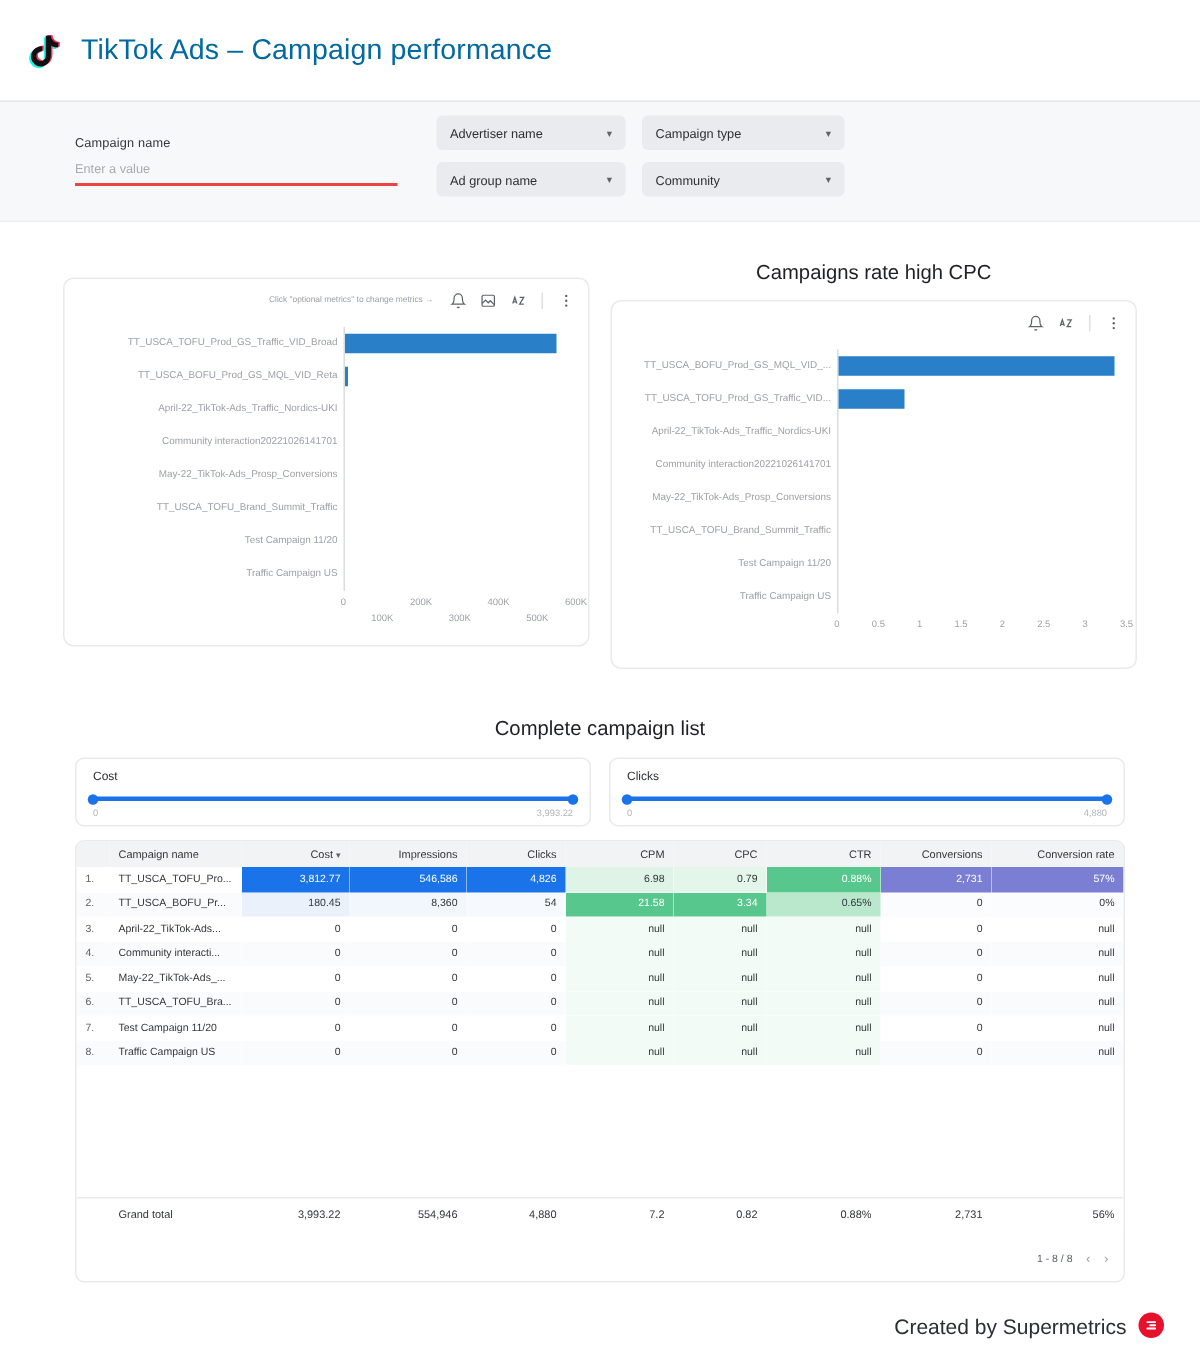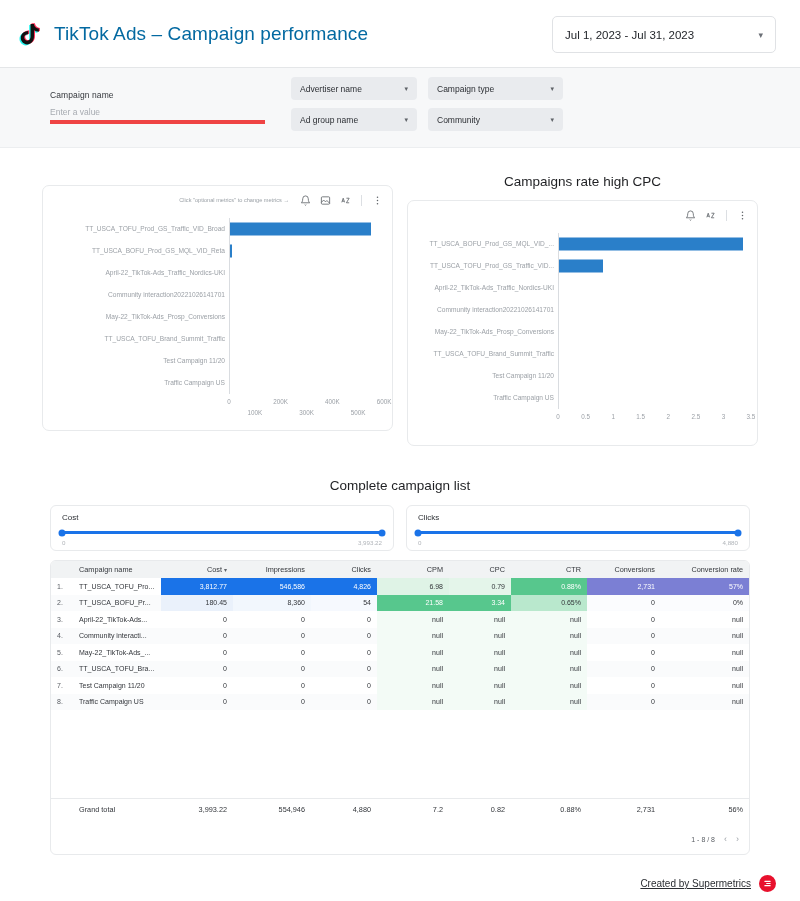--- a/index.html
+++ b/index.html
@@ -39,21 +39,21 @@
   
   .filterbar {
     height: 80px; background: #f7f8f9;
     position: relative;
     border-bottom: 1px solid #eceef0;
   }
   .campaign-filter { position: absolute; left: 50px; top: 22px; width: 215px; }
   .campaign-filter .lbl { font-size: 8.5px; color: #33363b; letter-spacing: .1px; }
   .campaign-filter .inp {
     margin-top: 7px; height: 17px;
-    border-bottom: 4px solid #ef4444;
+    border-bottom: 2px solid #ef4444;
     font-size: 8.5px; color: #a7abb1;
     display: flex; align-items: flex-start;
   }
   .chipgrid { position: absolute; left: 291px; top: 9px; display: grid;
     grid-template-columns: 126px 135px; gap: 8px 11px; }
   .chip {
     height: 23px; background: #e9ebee; border-radius: 4px;
     display: flex; align-items: center; padding: 0 9px;
     font-size: 8.5px; color: #2b2e33;
   }
@@ -138,41 +138,37 @@
   .total-row td.c-name { text-align: left; }
 
   .pager { position: absolute; right: 10px; bottom: 10px;
            display: flex; align-items: center; gap: 9px;
            font-size: 7px; color: #5a5e64; }
   .pager .arw { color: #9ca1a7; font-size: 9px; }
 
   
   .footer { position: absolute; right: 24px; bottom: 9px;
             display: flex; align-items: center; gap: 8px; }
-  .footer .txt { font-size: 10px; color: #2b2e33; text-decoration: underline; }
+  .footer .txt { font-size: 14px; color: #2b2e33; }
   .sm-logo { width: 17px; height: 17px; border-radius: 50%; background: #e8112d;
              display: flex; align-items: center; justify-content: center; }
 </style>
 </head>
 <body>
 
 <div class="header">
   <div class="logo-wrap">
     <svg viewBox="0 0 32 32" width="30" height="30">
       <path d="M21.2 5.2c.5 3.1 2.3 4.8 5.3 5v3.3c-1.8.2-3.4-.4-5.2-1.5v6.7c0 8.5-9.3 11.2-13 5.1-2.4-3.9-.9-10.8 6.8-11.1v3.5c-.6.1-1.2.2-1.8.4-1.7.6-2.7 1.7-2.4 3.6.5 3.7 7.3 4.8 6.7-2.5V5.2h3.6z" fill="#25F4EE" transform="translate(-1.4,1.1)"></path>
       <path d="M21.2 5.2c.5 3.1 2.3 4.8 5.3 5v3.3c-1.8.2-3.4-.4-5.2-1.5v6.7c0 8.5-9.3 11.2-13 5.1-2.4-3.9-.9-10.8 6.8-11.1v3.5c-.6.1-1.2.2-1.8.4-1.7.6-2.7 1.7-2.4 3.6.5 3.7 7.3 4.8 6.7-2.5V5.2h3.6z" fill="#FE2C55" transform="translate(1.1,-0.6)"></path>
       <path d="M21.2 5.2c.5 3.1 2.3 4.8 5.3 5v3.3c-1.8.2-3.4-.4-5.2-1.5v6.7c0 8.5-9.3 11.2-13 5.1-2.4-3.9-.9-10.8 6.8-11.1v3.5c-.6.1-1.2.2-1.8.4-1.7.6-2.7 1.7-2.4 3.6.5 3.7 7.3 4.8 6.7-2.5V5.2h3.6z" fill="#111"></path>
     </svg>
   </div>
   <div class="app-title">TikTok Ads – Campaign performance</div>
 
-  <div class="date-picker">
-    <span>Jul 1, 2023 - Jul 31, 2023</span>
-    <span class="caret">▾</span>
-  </div>
 </div>
 
 <div class="filterbar">
   <div class="campaign-filter">
     <div class="lbl">Campaign name</div>
     <div class="inp">Enter a value</div>
   </div>
 
   <div class="chipgrid">
     <div class="chip">

